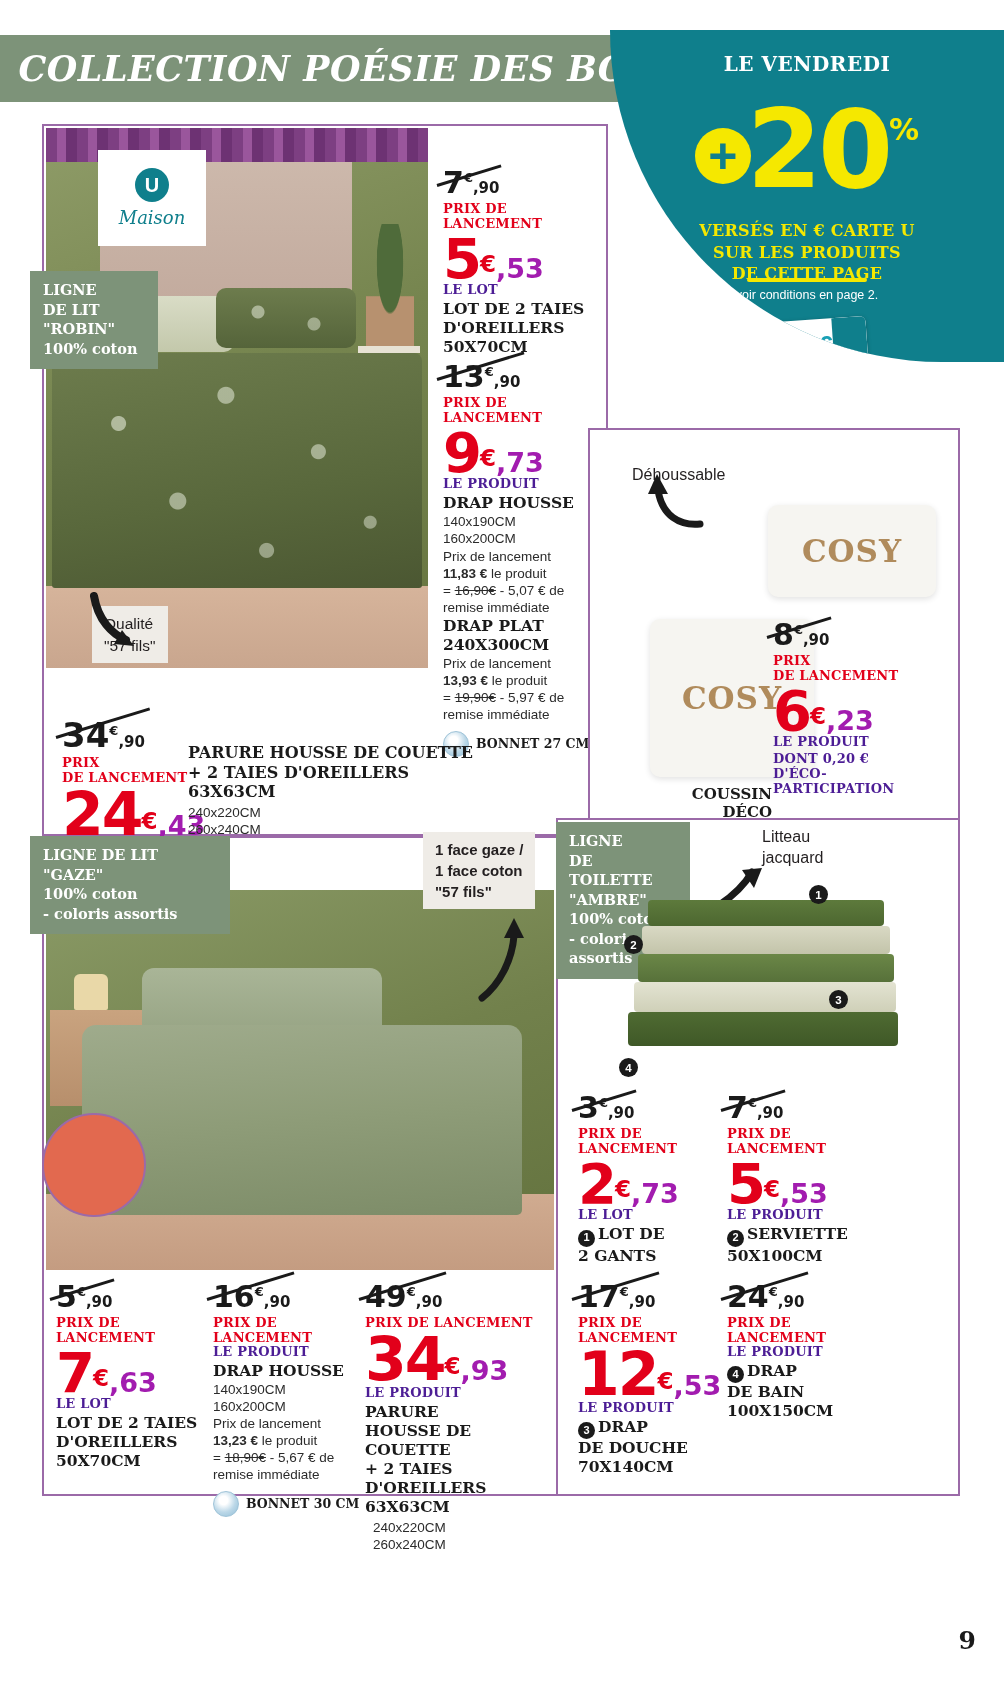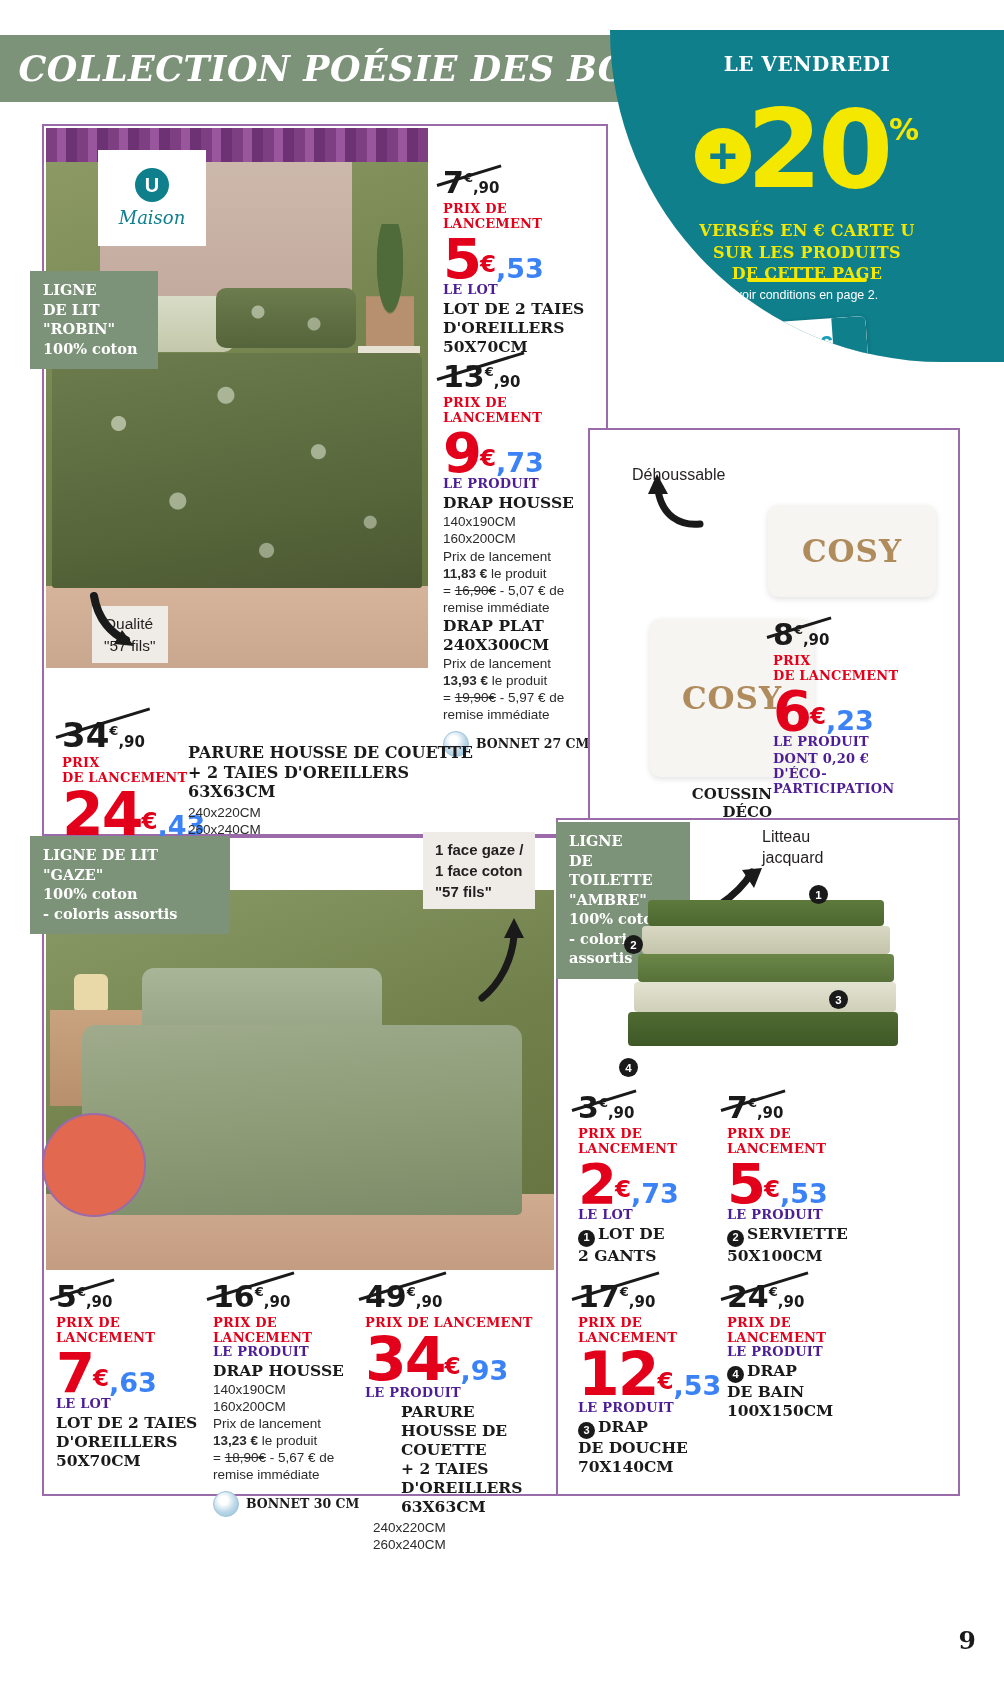--- a/index.html
+++ b/index.html
@@ -214,21 +214,21 @@
   .np-int {
     font-family:"DejaVu Sans", sans-serif; font-weight:bold;
     font-size:56px; color:#e2001a; letter-spacing:-2px;
   }
   .np-eur {
     font-family:"DejaVu Sans", sans-serif; font-weight:bold;
     font-size:23px; color:#e2001a; vertical-align:super;
   }
   .np-cents {
     font-family:"DejaVu Sans", sans-serif; font-weight:bold;
-    font-size:27px; color:#3b82f6;
+    font-size:27px; color:#a21caf;
   }
   .unit {
     color:#4c1d95; font-family:"DejaVu Serif", serif; font-weight:bold;
     font-size:13px; margin-top:-2px; letter-spacing:.2px;
   }
   .pname {
     font-family:"DejaVu Serif", serif; font-weight:bold;
     font-size:15.5px; color:#1a1a1a; line-height:1.22; margin-top:3px;
   }
   .pdesc {
@@ -555,21 +555,21 @@
 <div class="pb" style="left:365px; top:1282px; width:178px;">
   <div class="old-price">
     <span>49</span><span class="op-eur">€</span><span class="op-cents">,90</span>
     <span class="strike"></span>
   </div>
   <div class="pdl">PRIX DE LANCEMENT</div>
   <div class="new-price">
     <span class="np-int" style="font-size:60px;">34</span><span class="np-eur">€</span><span class="np-cents">,93</span>
   </div>
   <div class="unit">LE PRODUIT</div>
-  <div class="pname" style="white-space:pre-line;margin-left:36px;">PARURE
+  <div class="pname" style="white-space:pre-line;">PARURE
 HOUSSE DE COUETTE
 + 2 TAIES D'OREILLERS
 63X63CM</div>
   <div class="pdesc" style="margin-top:2px; padding-left:8px;">240x220CM</div>
   <div class="pdesc" style="padding-left:8px;">260x240CM</div>
 </div>
 
 <div class="panel" id="panel-bottom-right"></div>
 
 <div class="green-tag" style="left:556px; top:822px; width:134px; white-space:pre-line;">LIGNE

